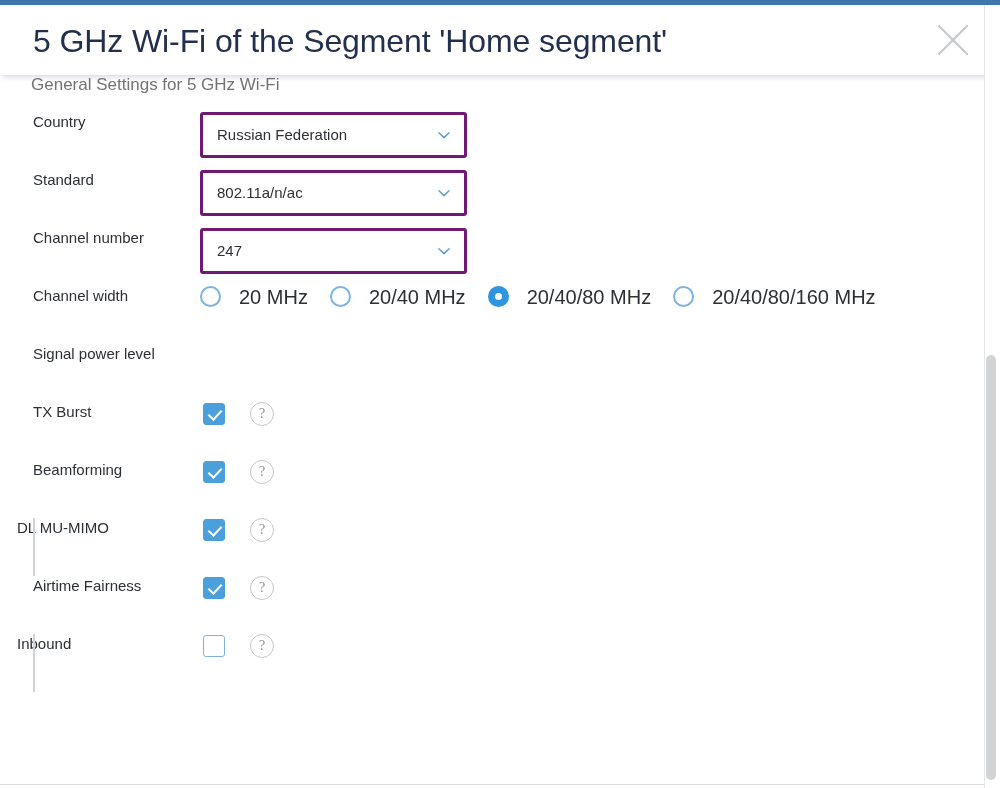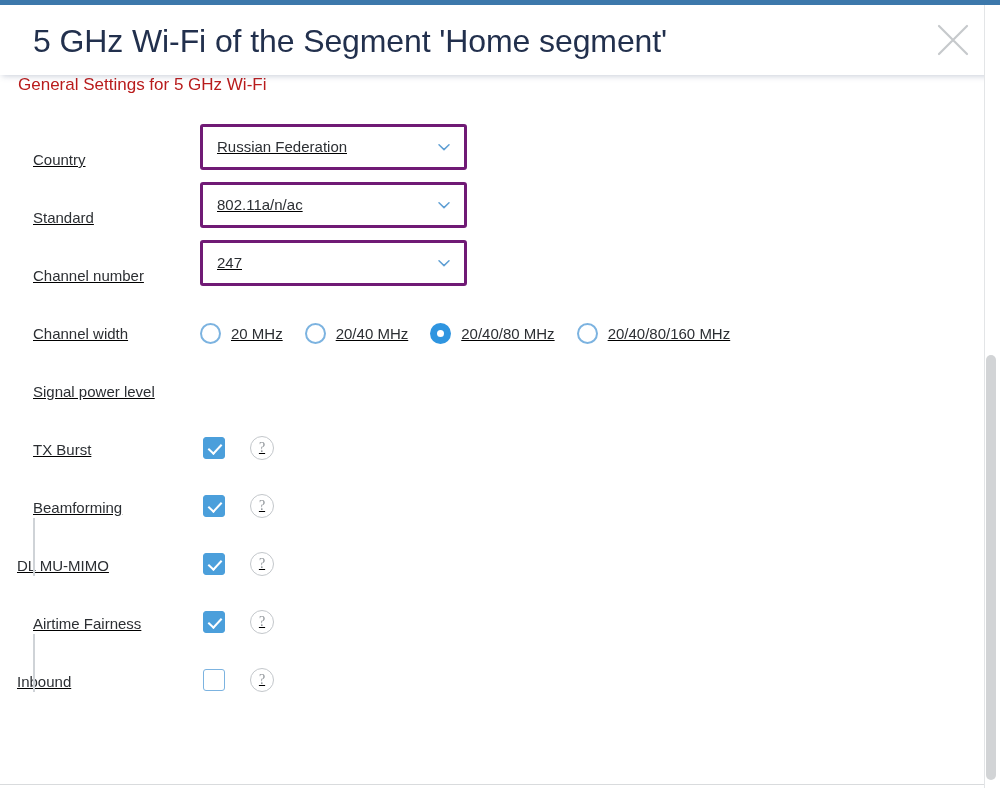--- a/index.html
+++ b/index.html
@@ -70,41 +70,40 @@
     top: 0; left: 0;
     width: 1000px;
     height: 788px;
     background: #ffffff;
     overflow: hidden;
     z-index: 10;
   }
 
   .section-heading {
     position: absolute;
-    left: 18px;
+    left: 31px;
     top: 74px;
     font-size: 17px;
     line-height: 22px;
-    color: #b91c1c;
+    color: #737373;
     white-space: nowrap;
   }
 
   
   .form {
     position: absolute;
     left: 0;
     top: 112px;
     width: 960px;
   }
   .row {
     position: relative;
     display: flex;
-    align-items: flex-end;
+    align-items: flex-start;
     height: 58px;
-    text-decoration: underline;
   }
   .row-indented .label-cell { padding-left: 17px; }
   .indent-bar {
     position: absolute;
     left: 33px;
     top: 0;
     bottom: 0;
     width: 2px;
     background: #cfd3d7;
   }
@@ -179,22 +178,22 @@
   .radio-opt.selected .radio-mark::after {
     content: "";
     position: absolute;
     left: 50%; top: 50%;
     width: 7px; height: 7px;
     margin: -3.5px 0 0 -3.5px;
     border-radius: 50%;
     background: #ffffff;
   }
   .radio-label {
-    margin-left: 10px;
-    font-size: 15px;
+    margin-left: 18px;
+    font-size: 20px;
     color: #2c2f33;
     line-height: 20px;
     white-space: nowrap;
   }
 
   
   .checkbox {
     width: 22px;
     height: 22px;
     border-radius: 3px;

